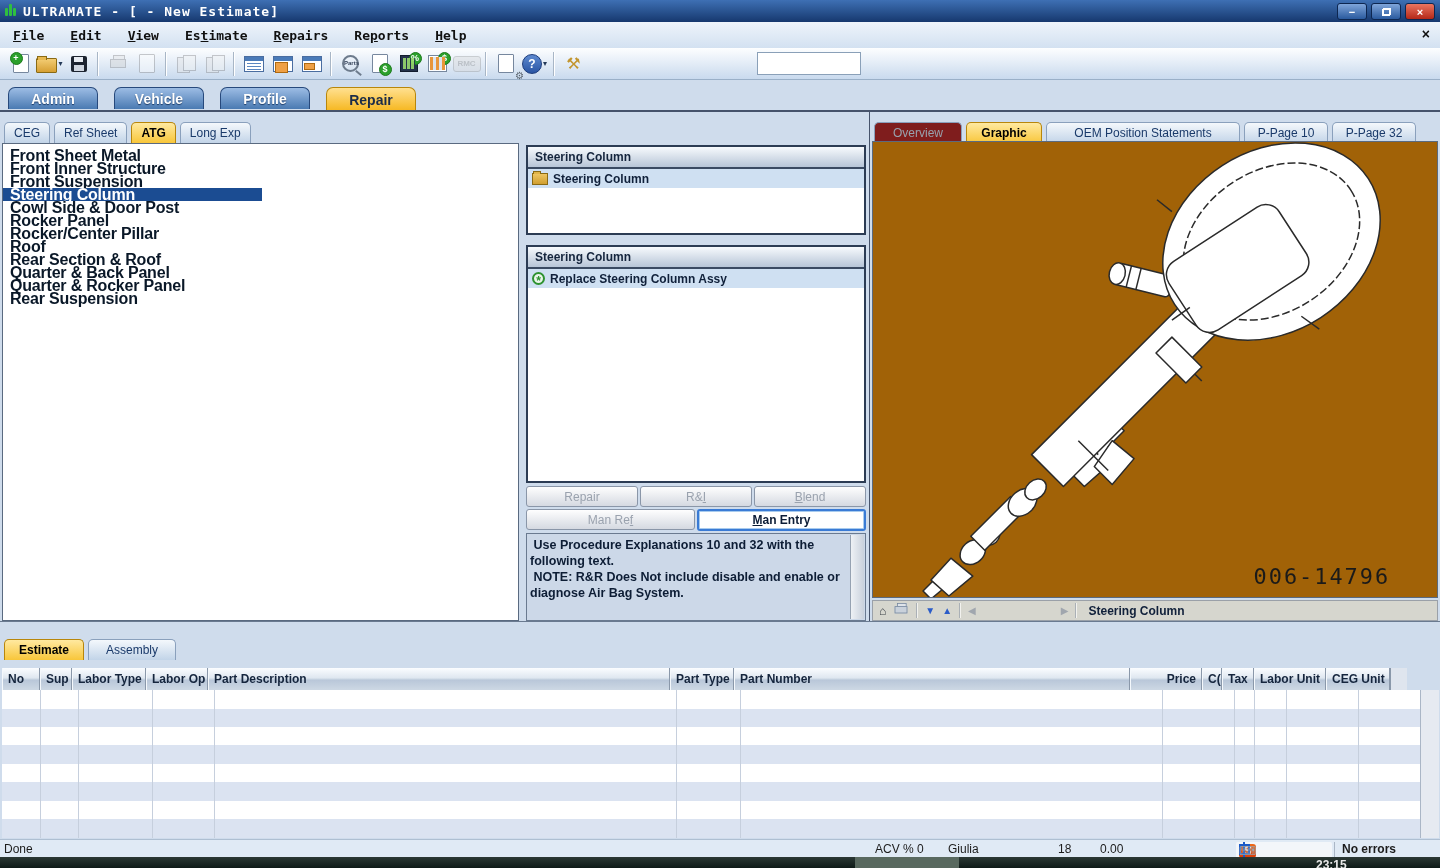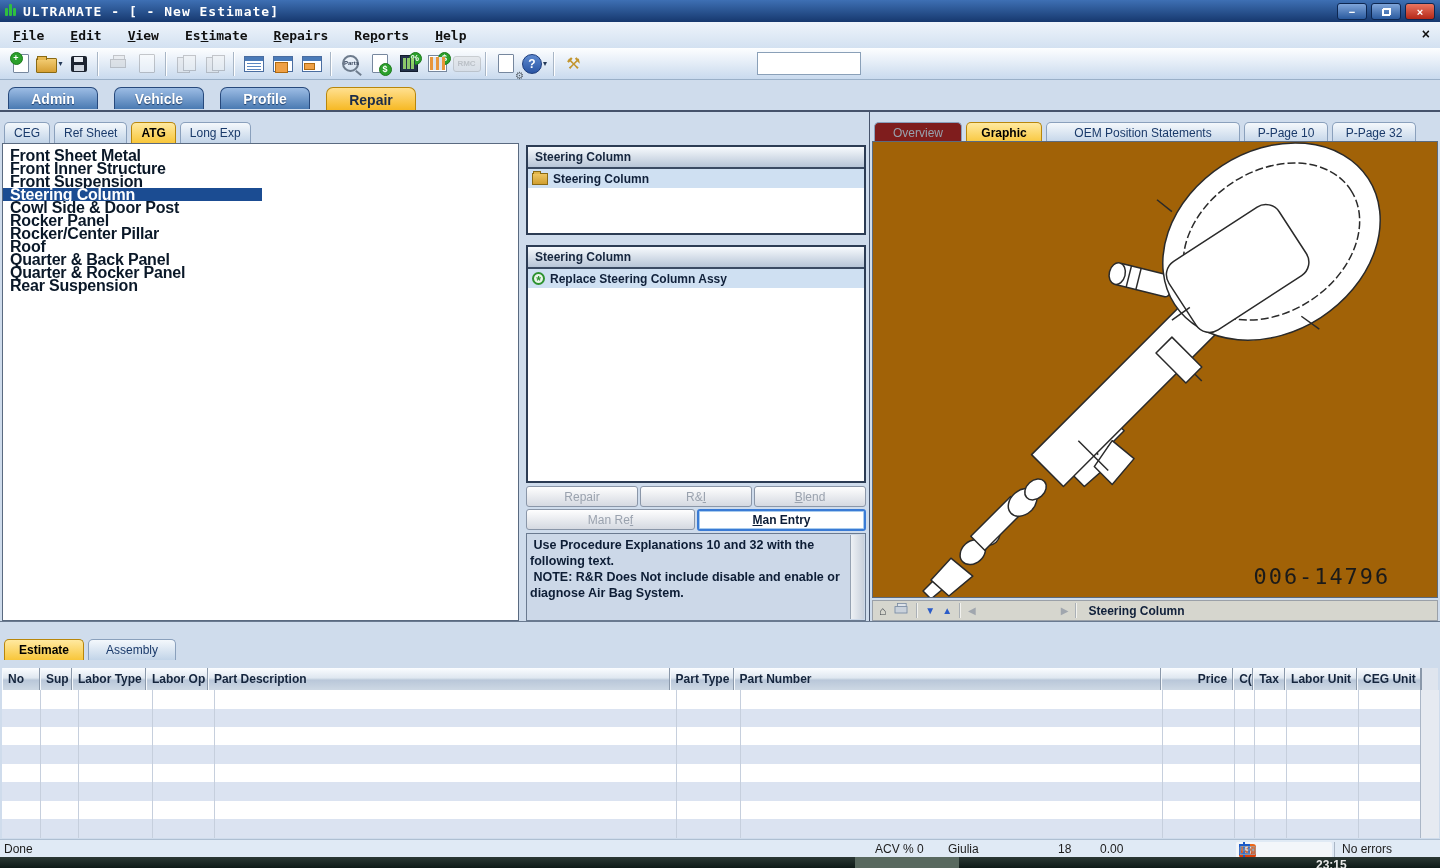--- a/index.html
+++ b/index.html
@@ -144,21 +144,21 @@
   .gcaption{font-weight:bold;color:#10203a;margin-left:4px;}
 
   
   .btabs{position:absolute;left:4px;top:639px;display:flex;gap:4px;height:21px;}
   .thead{position:absolute;left:2px;top:668px;width:1436px;height:22px;display:flex;font-weight:bold;font-size:12px;color:#15253d;}
   .th{background:linear-gradient(#fbfdff 0%,#dfe7f0 45%,#b9c7d9 55%,#cdd8e4 100%);
     border-left:1px solid #f4f8fc;border-right:1px solid #8a98aa;display:flex;align-items:center;
     padding:0 5px;box-sizing:border-box;white-space:nowrap;overflow:hidden;}
   .th.right{justify-content:flex-end;}
   .c0{width:38px}.c1{width:32px}.c2{width:74px}.c3{width:62px}.c4{width:462px}.c5{width:64px}
-  .c6{width:428px}.c7{width:72px}.c8{width:20px}.c9{width:32px}.c10{width:72px}.c11{width:64px}
+  .c6{width:396px}.c7{width:72px}.c8{width:20px}.c9{width:32px}.c10{width:72px}.c11{width:64px}
   .th-sb{width:16px;background:#dfe5ee;border-left:1px solid #8a98aa;}
   .tbody{position:absolute;left:2px;top:690px;width:1418px;height:148px;
     background:repeating-linear-gradient(#ffffff 0 18.5px,#dbe3f1 18.5px 37px);}
   .tbody .colsep{position:absolute;top:0;width:1px;height:148px;background:#c6cfdd;}
   .tbody-sb{position:absolute;left:1420px;top:690px;width:18px;height:148px;background:#e6eaf1;border-left:1px solid #aab6c6;}
 
   
   .statusbar{position:absolute;left:0;top:839px;width:1440px;height:18px;background:#e0eaf5;
     border-top:1px solid #aebfd2;font-size:12px;color:#1c1c1c;}
   .statusbar span{position:absolute;top:2px;}
@@ -314,20 +314,21 @@
 
   <div class="left-panel">
     <div class="list-item">Front Sheet Metal</div>
     <div class="list-item">Front Inner Structure</div>
     <div class="list-item">Front Suspension</div>
     <div class="list-item selected">Steering Column</div>
     <div class="list-item">Cowl Side &amp; Door Post</div>
     <div class="list-item">Rocker Panel</div>
     <div class="list-item">Rocker/Center Pillar</div>
     <div class="list-item">Roof</div>
+    <div class="list-item">Rear Section &amp; Roof</div>
     <div class="list-item">Quarter &amp; Back Panel</div>
     <div class="list-item">Quarter &amp; Rocker Panel</div>
     <div class="list-item">Rear Suspension</div>
   </div>
 
   <div class="panel" style="top:145px;height:90px;">
     <div class="panel-header">Steering Column</div>
     <div class="panel-row">
       <span class="folder-ic"></span>
       <span>Steering Column</span>
@@ -479,20 +480,20 @@
     <span style="left:948px">Giulia</span>
     <span style="left:1058px">18</span>
     <span style="left:1100px">0.00</span>
     <span class="ime">
       <span class="sogou">S</span>
       <span class="zhong"></span>
       <span class="ime-marks">’,</span>
       <span class="kbd-ic">⌨</span>
     </span>
     <span class="err-div"></span>
-    <span style="left:1342px;font-weight:normal">No errors</span>
+    <span style="left:1342px;font-weight:bold">No errors</span>
   </div>
 
   <div class="taskbar"></div>
   <div class="task-seg"></div>
   <div class="task-time">23:15</div>
 
 </div>
 
 </body></html>

